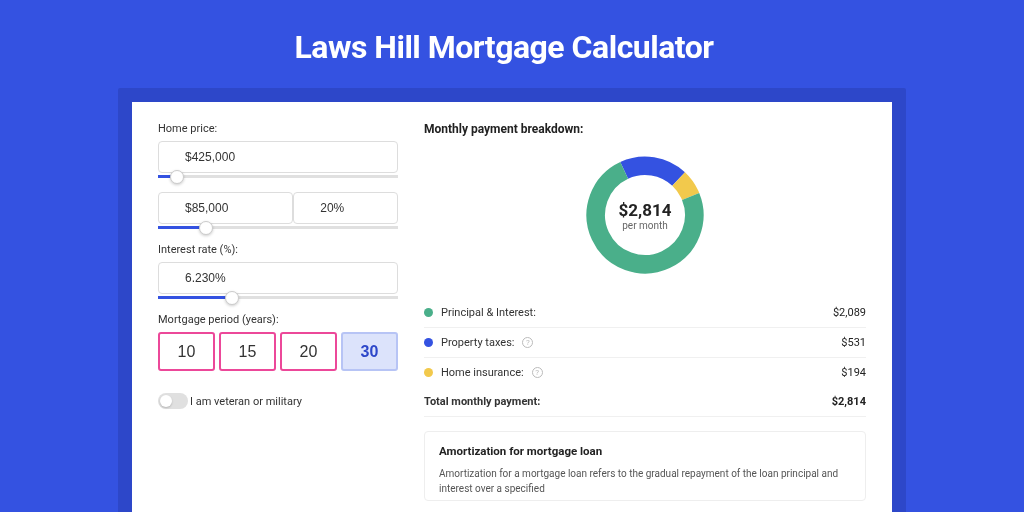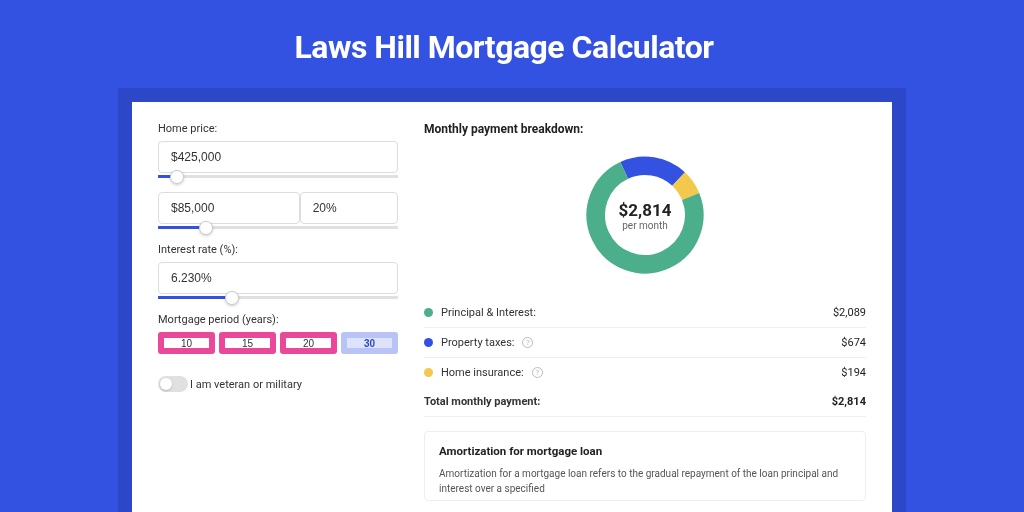--- a/index.html
+++ b/index.html
@@ -39,21 +39,21 @@
     font-size: 11px;
     color: #333;
     margin-bottom: 6px;
     display: block;
   }
   .text-input {
     width: 100%;
     height: 32px;
     border: 1px solid #ddd;
     border-radius: 4px;
-    padding: 0 12px;
+    padding: 0 26px;
     font-size: 12px;
     color: #333;
   }
   .field-group { margin-bottom: 14px; position: relative; }
 
   .slider-track {
     position: relative;
     height: 3px;
     background: #e0e0e0;
     margin-top: 2px;
@@ -75,24 +75,24 @@
     cursor: grab;
   }
 
   .two-inputs { display: flex; gap: 0; }
   .two-inputs .text-input:first-child { flex: 1.6; }
   .two-inputs .text-input:last-child { flex: 1; }
 
   .period-row { display: flex; gap: 4px; }
   .period-btn {
     flex: 1;
-    height: 22px;
-    border: 6px solid #ec4899;
-    background: #fff;
-    font-size: 10px;
+    height: 39px;
+    border: 2px solid #ec4899;
+    background: #fff;
+    font-size: 16px;
     color: #333;
     border-radius: 3px;
     cursor: pointer;
   }
   .period-btn.active {
     background: #dce3fb;
     border-color: #b7c4f5;
     color: #2d47c9;
     font-weight: 600;
   }
@@ -260,21 +260,21 @@
               <span>Principal &amp; Interest:</span>
             </div>
             <span class="legend-amount">$2,089</span>
           </div>
           <div class="legend-row">
             <div class="legend-left">
               <span class="legend-dot" style="background: rgb(52, 82, 225);"></span>
               <span>Property taxes:</span>
               <span class="info-icon">?</span>
             </div>
-            <span class="legend-amount">$674</span>
+            <span class="legend-amount">$531</span>
           </div>
           <div class="legend-row">
             <div class="legend-left">
               <span class="legend-dot" style="background: rgb(242, 201, 76);"></span>
               <span>Home insurance:</span>
               <span class="info-icon">?</span>
             </div>
             <span class="legend-amount">$194</span>
           </div>
         </div>

